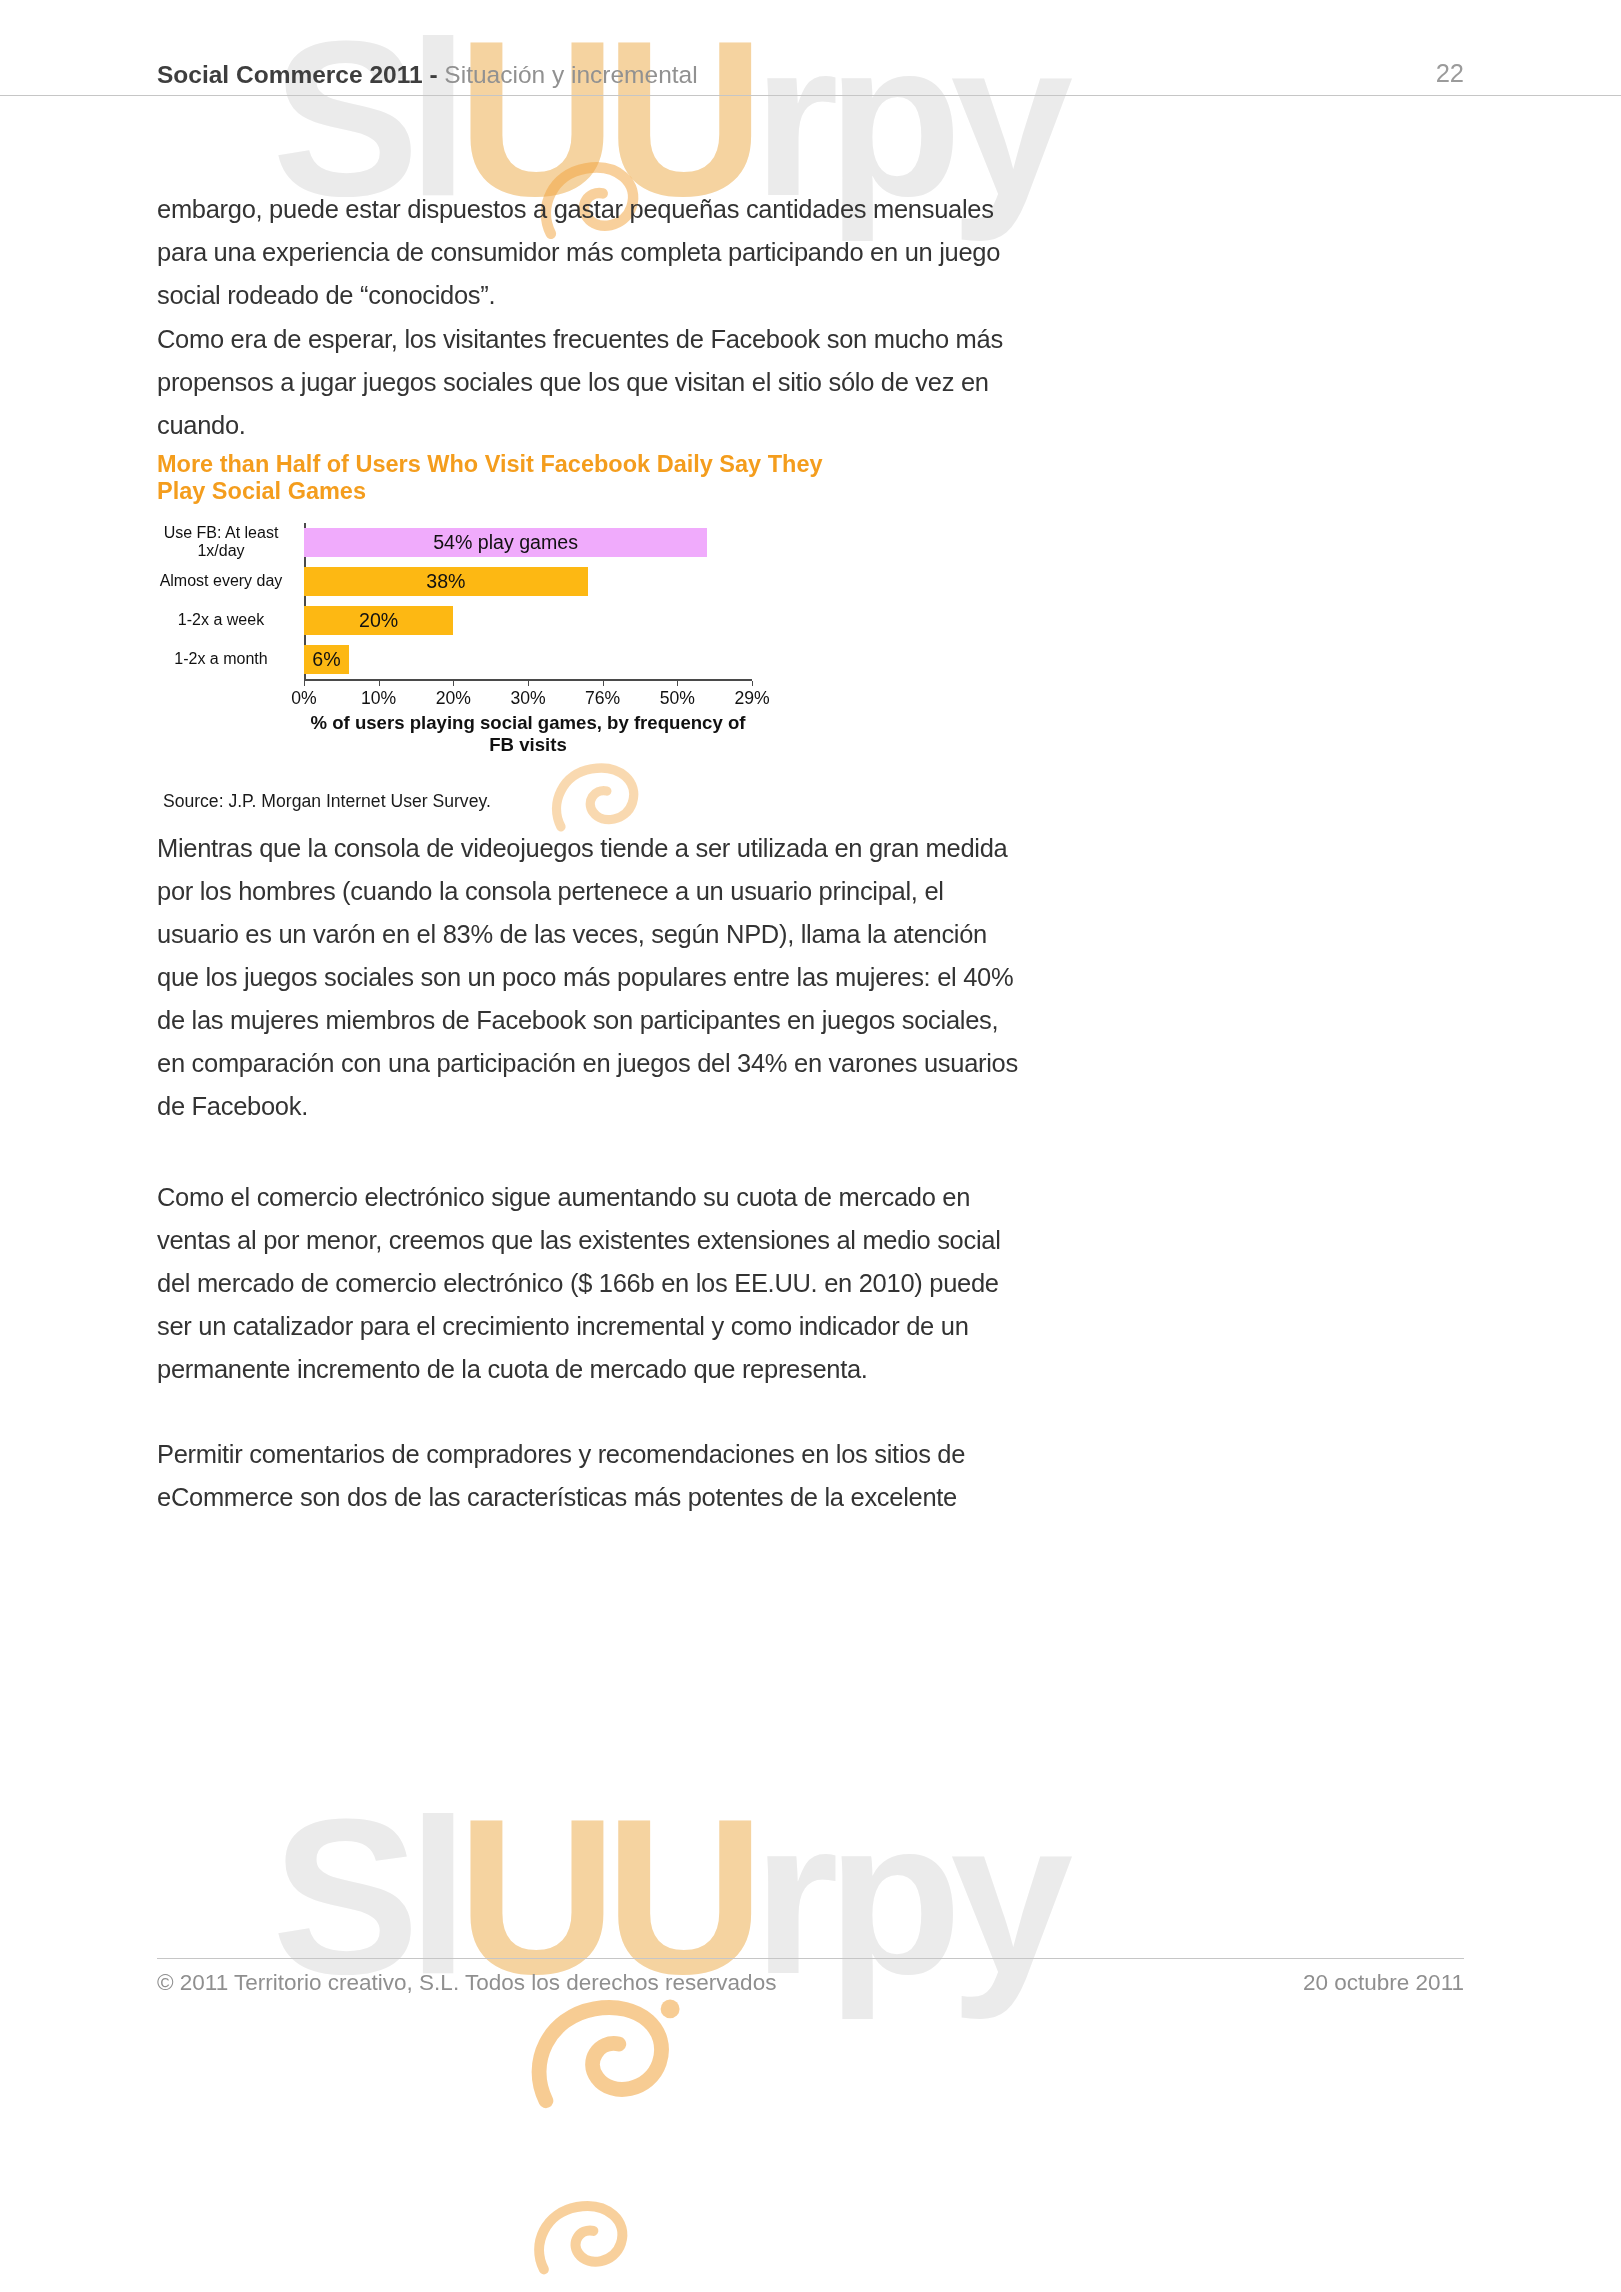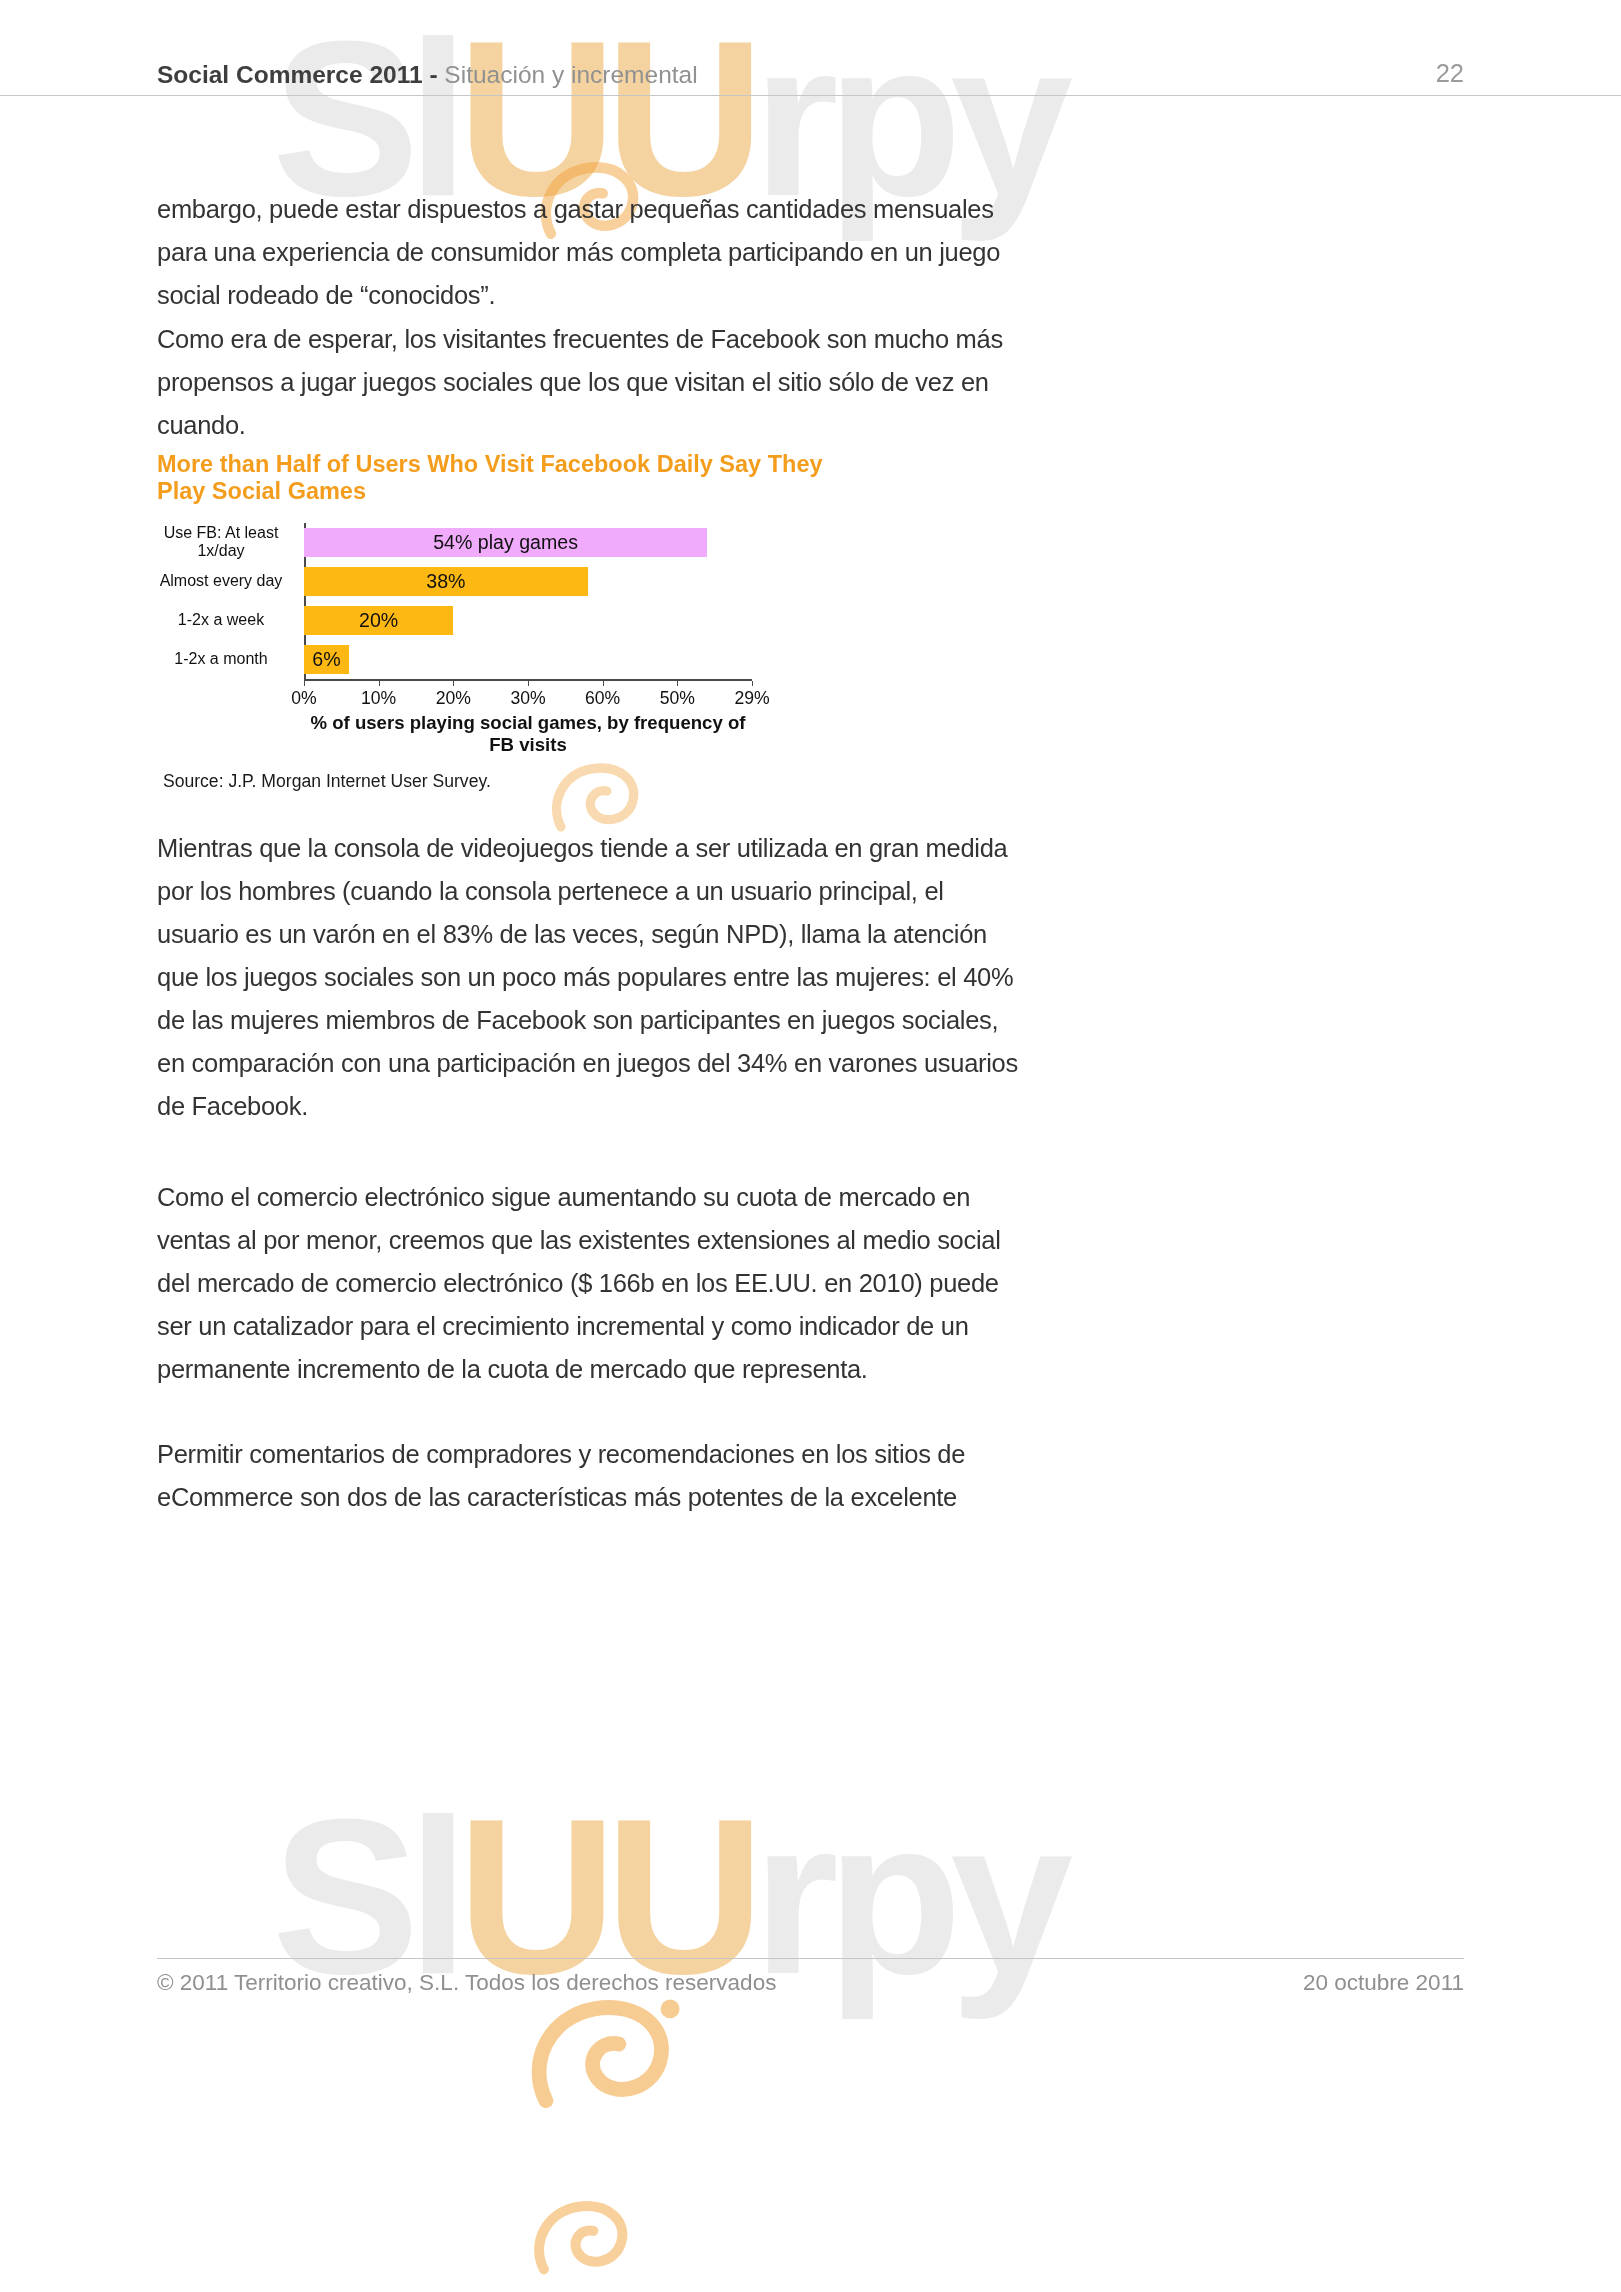--- a/index.html
+++ b/index.html
@@ -49,21 +49,21 @@
   .chart-cat { width:147px; padding-right:19px; text-align:center; font-size:16px; color:#111111; }
   .chart-plot-cell { position:relative; width:448px; height:39px; display:flex; align-items:center; }
   .chart-bar { height:29px; display:flex; align-items:center; justify-content:center; }
   .bar-label { font-size:19.6px; color:#111111; white-space:nowrap; }
   .axis-y { position:absolute; left:147px; top:0; bottom:0; width:0; border-left:2px solid #4a4a4a; }
   .axis-x { margin-left:147px; width:448px; border-top:2px solid #4a4a4a; }
   .chart-ticks { position:relative; margin-left:147px; width:448px; height:29px; }
   .tick { position:absolute; top:7.8px; transform:translateX(-50%); font-size:17.6px; color:#111111; }
   .tickmark { position:absolute; top:0; width:1px; height:5.9px; background:#4a4a4a; }
   .chart-xlabel { margin-left:147px; width:448px; text-align:center; font-size:18.6px; font-weight:700; color:#111111; margin-top:2px; }
-  .chart-source { margin-top:15px; margin-left:5.9px; font-size:17.6px; color:#1a1a1a; }
+  .chart-source { margin-top:35px; margin-left:5.9px; font-size:17.6px; color:#1a1a1a; }
 
   
   .footer-line { position:absolute; left:157px; right:157px; top:1958px; border-top:1px solid #c6c6c6; }
   .footer-left  { position:absolute; left:157px;  top:1970px; font-size:22.5px; color:#8f8f8f; }
   .footer-right { position:absolute; right:157px; top:1970px; font-size:22.5px; color:#8f8f8f; }
 </style>
 </head>
 <body>
 
 <div class="page">
@@ -137,21 +137,21 @@
       <div class="chart-ticks" id="chart-ticks">
           <div class="tickmark" style="left: 0%;"></div>
           <span class="tick" style="left: 0%;">0%</span>
           <div class="tickmark" style="left: 16.6667%;"></div>
           <span class="tick" style="left: 16.6667%;">10%</span>
           <div class="tickmark" style="left: 33.3333%;"></div>
           <span class="tick" style="left: 33.3333%;">20%</span>
           <div class="tickmark" style="left: 50%;"></div>
           <span class="tick" style="left: 50%;">30%</span>
           <div class="tickmark" style="left: 66.6667%;"></div>
-          <span class="tick" style="left: 66.6667%;">60%</span>
+          <span class="tick" style="left: 66.6667%;">76%</span>
           <div class="tickmark" style="left: 83.3333%;"></div>
           <span class="tick" style="left: 83.3333%;">50%</span>
           <div class="tickmark" style="left: 100%;"></div>
           <span class="tick" style="left: 100%;">29%</span>
         </div>
       <div class="chart-xlabel">% of users playing social games, by frequency of FB visits</div>
       <div class="chart-source">Source: J.P. Morgan Internet User Survey.</div>
     </div>
 
     <p class="para" id="p3">Mientras que la consola de videojuegos tiende a ser utilizada en gran medida por los hombres (cuando la consola pertenece a un usuario principal, el usuario es un varón en el 83% de las veces, según NPD), llama la atención que los juegos sociales son un poco más populares entre las mujeres: el 40% de las mujeres miembros de Facebook son participantes en juegos sociales, en comparación con una participación en juegos del 34% en varones usuarios de Facebook.</p>

